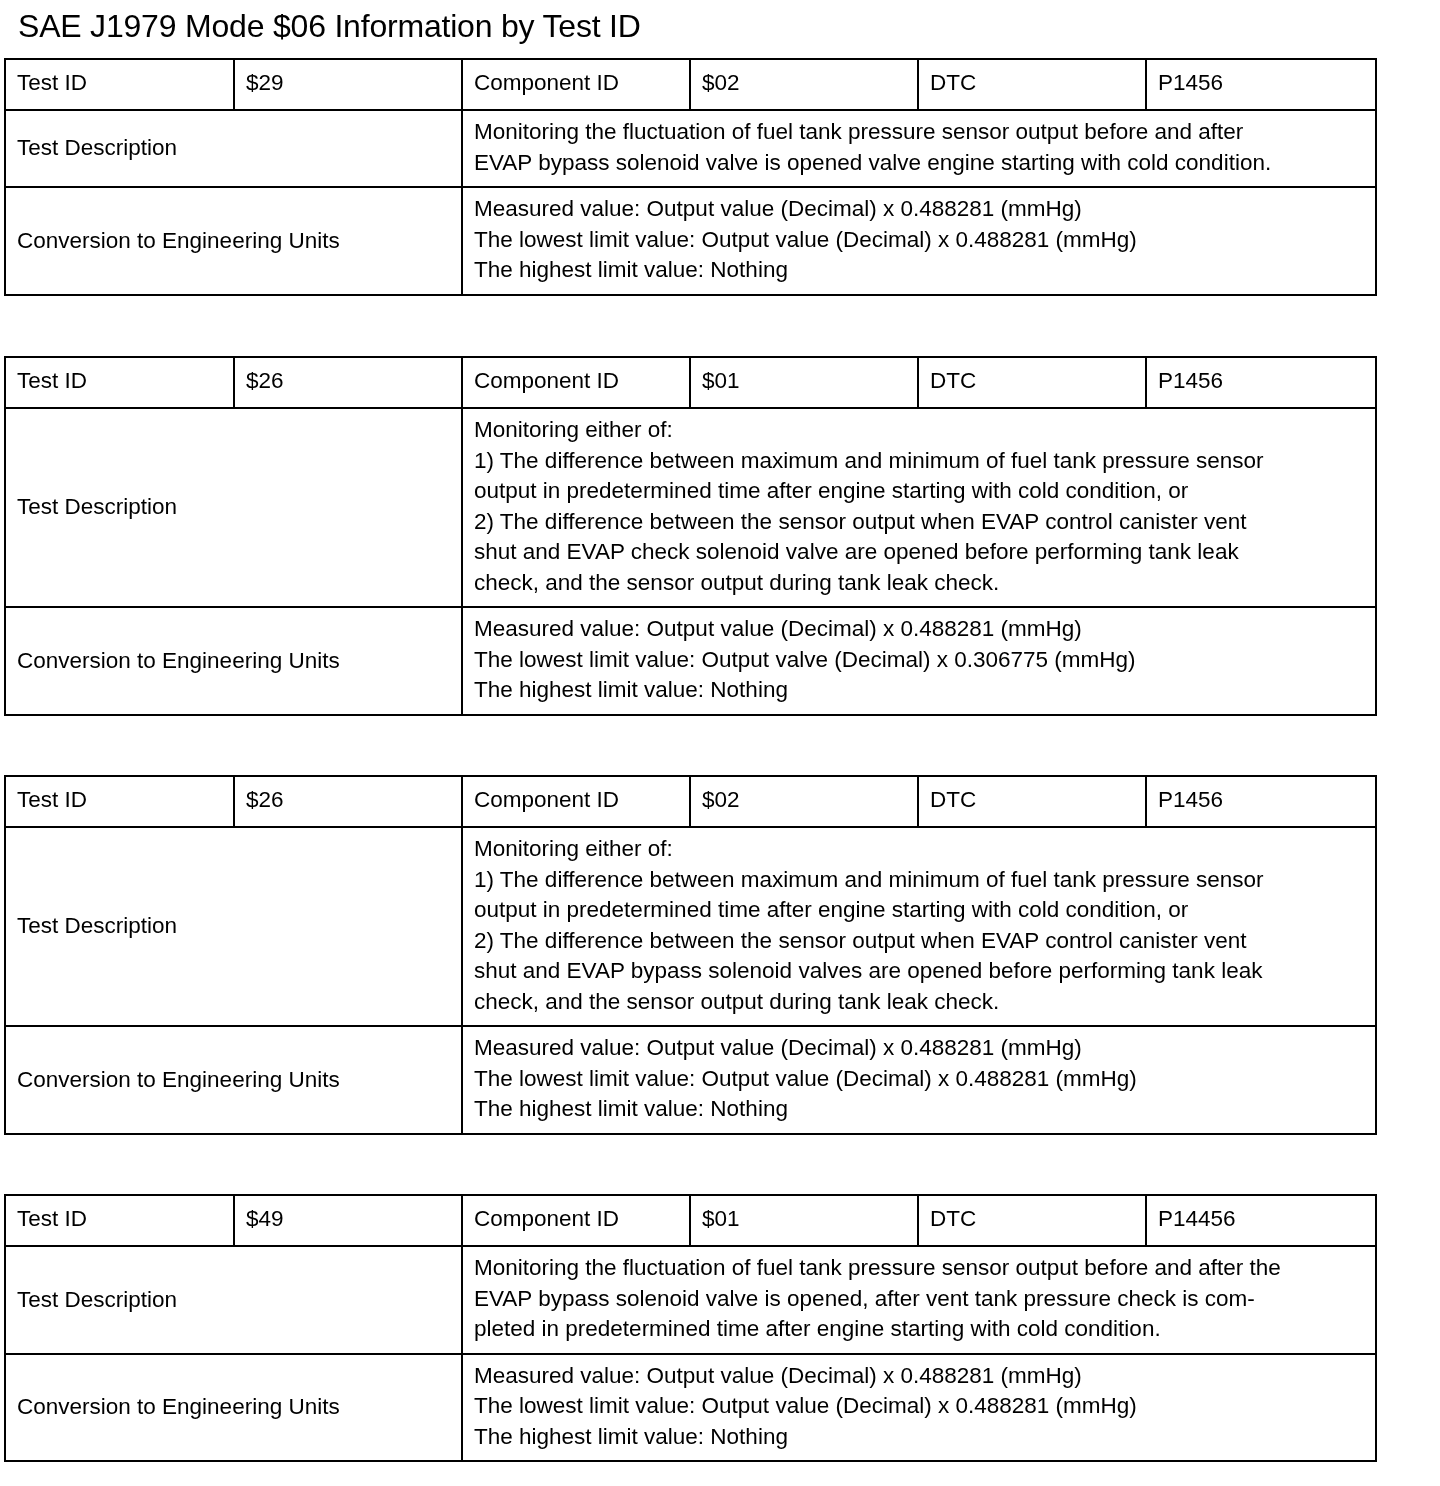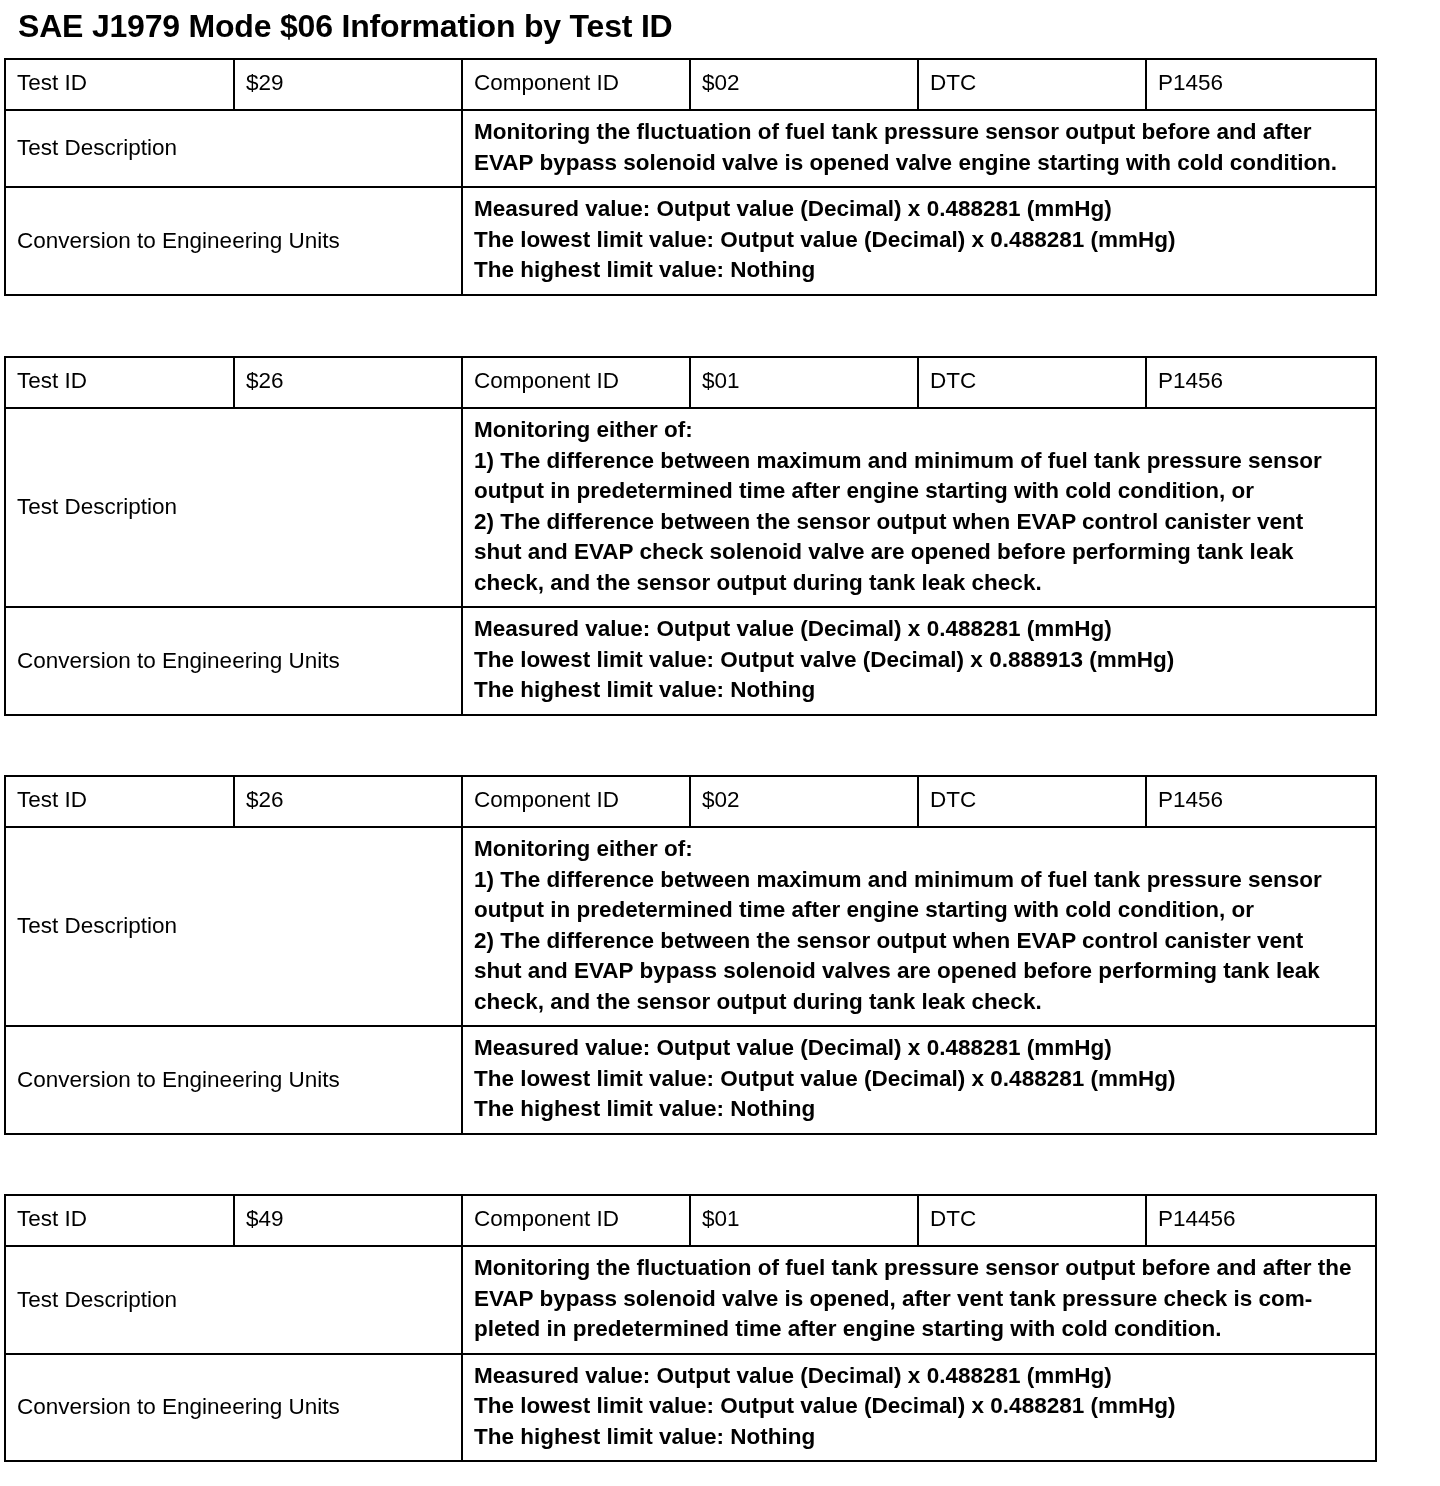--- a/index.html
+++ b/index.html
@@ -2,35 +2,35 @@
 <html><head>
 <meta charset="utf-8">
 <style>
   html, body { margin: 0; padding: 0; background: #ffffff; }
   body {
     width: 1440px; height: 1486px; position: relative; overflow: hidden;
     font-family: "Liberation Sans", sans-serif; color: #000;
   }
   .title {
     position: absolute; left: 18px; top: 4px;
-    font-size: 32px; font-weight: bold; letter-spacing: -0.2px;
+    font-size: 32px; font-weight: normal; letter-spacing: -0.2px;
     line-height: 44px; margin: 0;
   }
   .block {
     position: absolute; left: 4px; width: 1371px;
     border-collapse: collapse; table-layout: fixed;
     font-size: 22.5px; line-height: 30.5px;
   }
   .block td {
     border: 2px solid #000; padding: 0 11px; vertical-align: middle;
     word-wrap: break-word;
   }
   .block tr.hdr td { height: 46px; padding-top: 0; padding-bottom: 3px; }
   .block td.val { vertical-align: top; padding-top: 6px; padding-bottom: 8px; }
-  .line { display: block; white-space: nowrap; font-weight: bold; }
+  .line { display: block; white-space: nowrap; }
   #b0 { top: 58px; }
   #b1 { top: 356px; }
   #b2 { top: 775px; }
   #b3 { top: 1194px; }
   col.c1 { width: 229px; } col.c2 { width: 228px; } col.c3 { width: 228px; }
   col.c4 { width: 228px; } col.c5 { width: 228px; } col.c6 { width: 230px; }
 </style>
 </head>
 <body>
 
@@ -98,21 +98,21 @@
       <span class="line">output in predetermined time after engine starting with cold condition, or</span>
       <span class="line">2) The difference between the sensor output when EVAP control canister vent</span>
       <span class="line">shut and EVAP check solenoid valve are opened before performing tank leak</span>
       <span class="line">check, and the sensor output during tank leak check.</span>
     </td>
   </tr>
   <tr>
     <td colspan="2">Conversion to Engineering Units</td>
     <td colspan="4" class="val">
       <span class="line">Measured value: Output value (Decimal) x 0.488281 (mmHg)</span>
-      <span class="line">The lowest limit value: Output valve (Decimal) x 0.888913 (mmHg)</span>
+      <span class="line">The lowest limit value: Output valve (Decimal) x 0.306775 (mmHg)</span>
       <span class="line">The highest limit value: Nothing</span>
     </td>
   </tr>
 </tbody>
   </table>
 
 <table class="block" id="b2">
   <colgroup>
       <col class="c1">
       <col class="c2">

